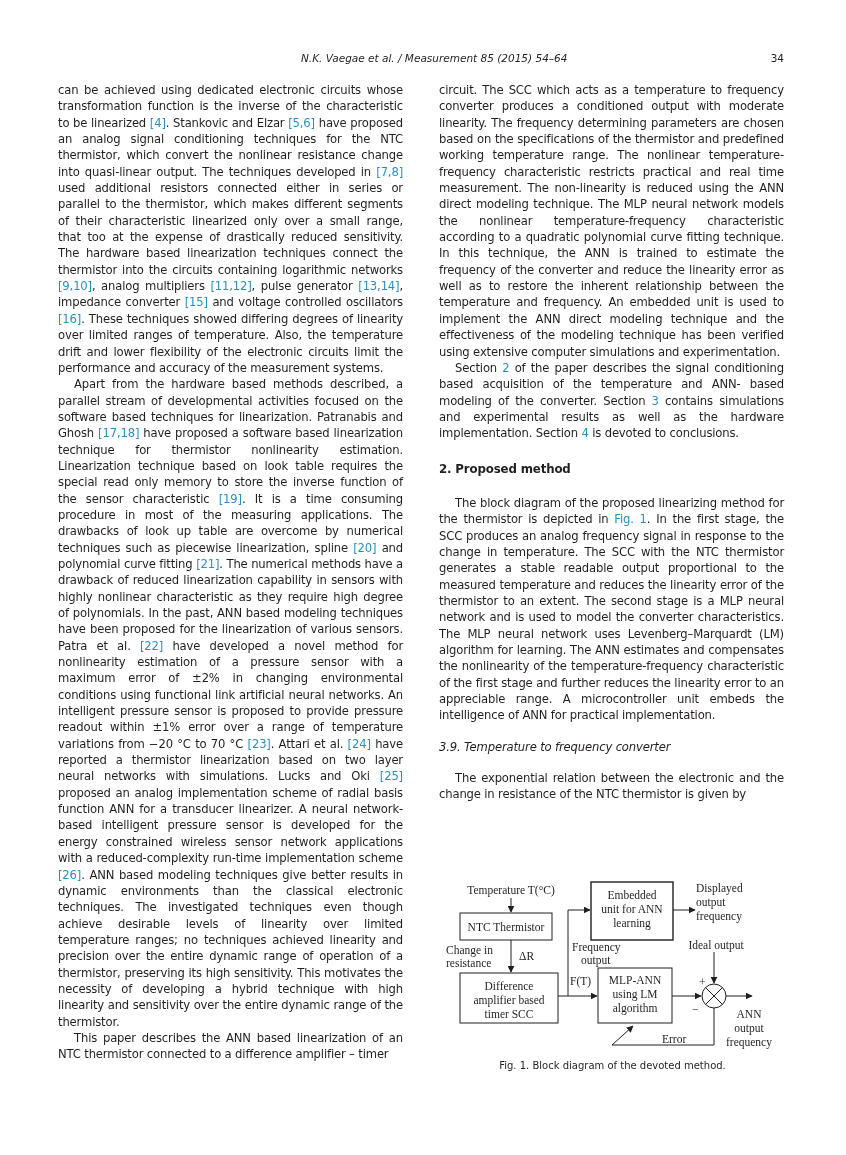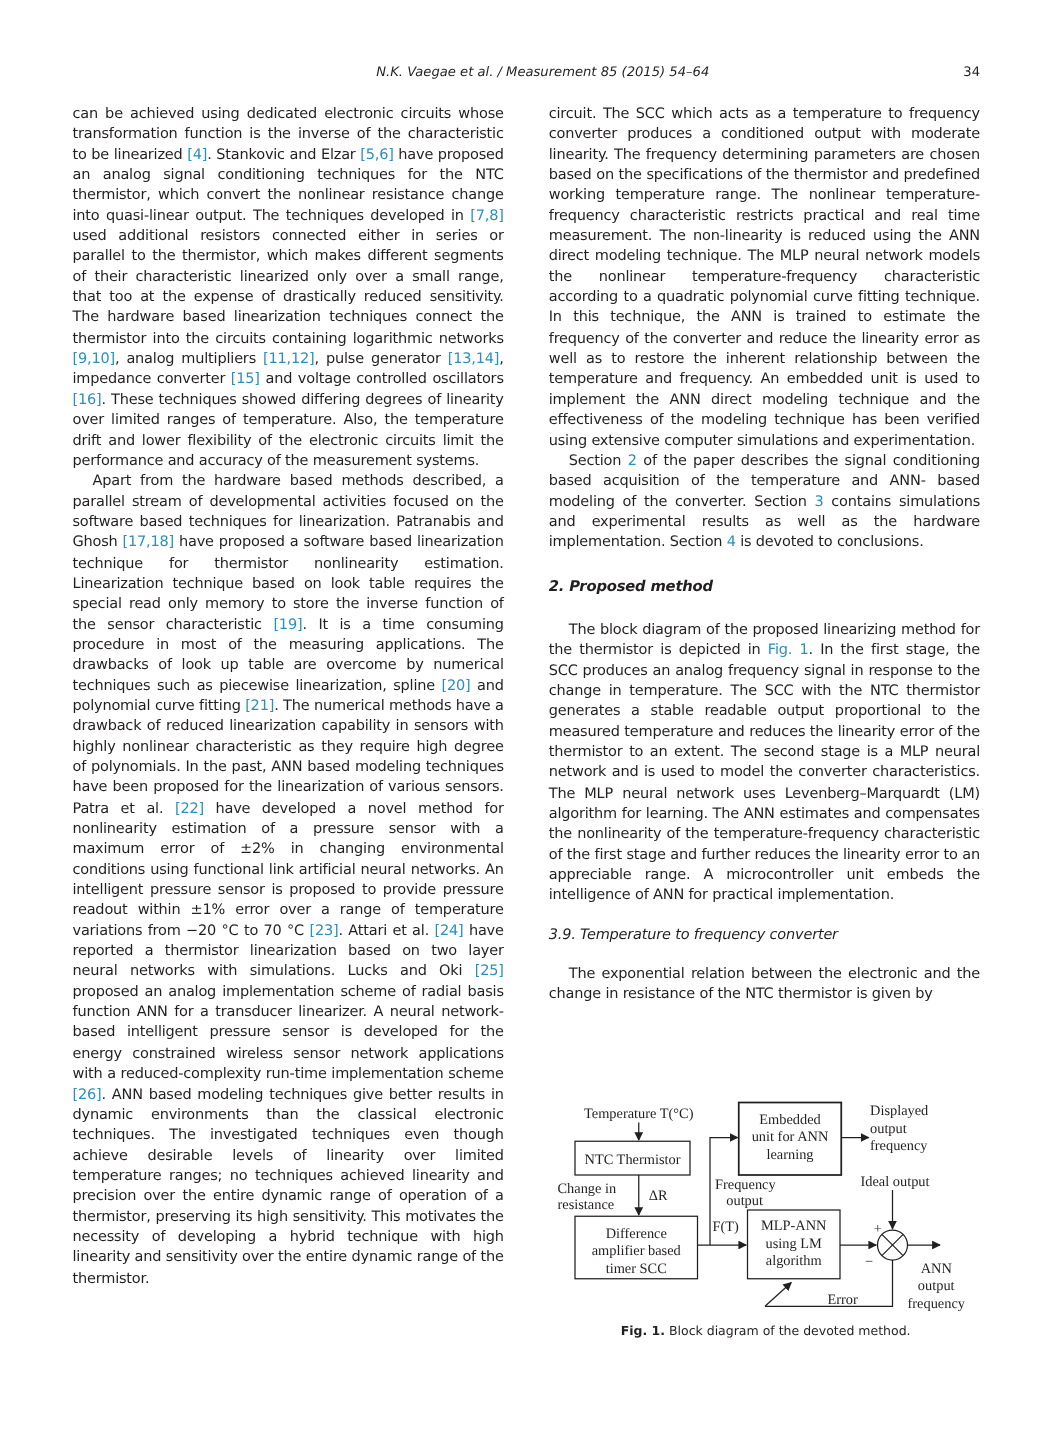--- a/index.html
+++ b/index.html
@@ -8,40 +8,41 @@
   .running-head { position: absolute; top: 52px; left: 0; width: 846px; font-size: 10.5px; }
   .running-head .journal { position: absolute; left: 301px; font-style: italic; }
   .running-head .page { position: absolute; right: 62px; }
   .col { position: absolute; top: 82px; width: 345px; font-size: 11.6px; line-height: 16.35px;
          text-align: justify; hyphens: manual; letter-spacing: -0.15px; }
   .col-left { left: 58px; }
   .col-right { left: 439px; }
   .col p { margin: 0; }
   .col p.indent { text-indent: 16px; }
   .ref { color: #2a8fbf; }
-  .sec-head { font-weight: bold; margin: 19px 0 18px 0 !important; font-size: 11.8px; font-style: italic; }
+  .sec-head { font-weight: bold; margin: 19px 0 18px 0 !important; font-size: 11.8px; }
   .subsec-head { font-style: italic; margin: 15px 0 15px 0 !important; }
   .figure { position: absolute; left: 440px; top: 870px; width: 360px; height: 185px; }
   .figure svg { width: 360px; height: 185px; }
   .fig-text { font-family: "Liberation Serif", serif; font-size: 11.5px; fill: #231f20; }
   .caption { position: absolute; left: 440px; top: 1060px; width: 345px; text-align: center;
              font-size: 10px; }
-  .caption b { font-weight: bold; text-align: right; }
+  .caption b { font-weight: normal; text-align: right; }
 </style>
 </head>
 <body>
 
 <div class="running-head">
   <span class="journal">N.K. Vaegae et al. / Measurement 85 (2015) 54–64</span>
   <span class="page">34</span>
 </div>
 
 <div class="col col-left">
   <p>can be achieved using dedicated electronic circuits whose transformation function is the inverse of the characteristic to be linearized <span class="ref">[4]</span>. Stankovic and Elzar <span class="ref">[5,6]</span> have proposed an analog signal conditioning techniques for the NTC thermistor, which convert the nonlinear resistance change into quasi-linear output. The techniques developed in <span class="ref">[7,8]</span> used additional resistors connected either in series or parallel to the thermistor, which makes different segments of their characteristic linearized only over a small range, that too at the expense of drastically reduced sensitivity. The hardware based linearization techniques connect the thermistor into the circuits containing logarithmic networks <span class="ref">[9,10]</span>, analog multipliers <span class="ref">[11,12]</span>, pulse generator <span class="ref">[13,14]</span>, impedance converter <span class="ref">[15]</span> and voltage controlled oscillators <span class="ref">[16]</span>. These techniques showed differing degrees of linearity over limited ranges of temperature. Also, the temperature drift and lower flexibility of the electronic circuits limit the performance and accuracy of the measurement systems.</p>
   <p class="indent">Apart from the hardware based methods described, a parallel stream of developmental activities focused on the software based techniques for linearization. Patranabis and Ghosh <span class="ref">[17,18]</span> have proposed a software based linearization technique for thermistor nonlinearity estimation. Linearization technique based on look table requires the special read only memory to store the inverse function of the sensor characteristic <span class="ref">[19]</span>. It is a time consuming procedure in most of the measuring applications. The drawbacks of look up table are overcome by numerical techniques such as piecewise linearization, spline <span class="ref">[20]</span> and polynomial curve fitting <span class="ref">[21]</span>. The numerical methods have a drawback of reduced linearization capability in sensors with highly nonlinear characteristic as they require high degree of polynomials. In the past, ANN based modeling techniques have been proposed for the linearization of various sensors. Patra et al. <span class="ref">[22]</span> have developed a novel method for nonlinearity estimation of a pressure sensor with a maximum error of ±2% in changing environmental conditions using functional link artificial neural networks. An intelligent pressure sensor is proposed to provide pressure readout within ±1% error over a range of temperature variations from −20 °C to 70 °C <span class="ref">[23]</span>. Attari et al. <span class="ref">[24]</span> have reported a thermistor linearization based on two layer neural networks with simulations. Lucks and Oki <span class="ref">[25]</span> proposed an analog implementation scheme of radial basis function ANN for a transducer linearizer. A neural network-based intelligent pressure sensor is developed for the energy constrained wireless sensor network applications with a reduced-complexity run-time implementation scheme <span class="ref">[26]</span>. ANN based modeling techniques give better results in dynamic environments than the classical electronic techniques. The investigated techniques even though achieve desirable levels of linearity over limited temperature ranges; no techniques achieved linearity and precision over the entire dynamic range of operation of a thermistor, preserving its high sensitivity. This motivates the necessity of developing a hybrid technique with high linearity and sensitivity over the entire dynamic range of the thermistor.</p>
+  <p class="indent">This paper describes the ANN based linearization of an NTC thermistor connected to a difference amplifier – timer</p>
 </div>
 
 <div class="col col-right">
   <p>circuit. The SCC which acts as a temperature to frequency converter produces a conditioned output with moderate linearity. The frequency determining parameters are chosen based on the specifications of the thermistor and predefined working temperature range. The nonlinear temperature-frequency characteristic restricts practical and real time measurement. The non-linearity is reduced using the ANN direct modeling technique. The MLP neural network models the nonlinear temperature-frequency characteristic according to a quadratic polynomial curve fitting technique. In this technique, the ANN is trained to estimate the frequency of the converter and reduce the linearity error as well as to restore the inherent relationship between the temperature and frequency. An embedded unit is used to implement the ANN direct modeling technique and the effectiveness of the modeling technique has been verified using extensive computer simulations and experimentation.</p>
   <p class="indent">Section <span class="ref">2</span> of the paper describes the signal conditioning based acquisition of the temperature and ANN- based modeling of the converter. Section <span class="ref">3</span> contains simulations and experimental results as well as the hardware implementation. Section <span class="ref">4</span> is devoted to conclusions.</p>
   <p class="sec-head">2. Proposed method</p>
   <p class="indent">The block diagram of the proposed linearizing method for the thermistor is depicted in <span class="ref">Fig. 1</span>. In the first stage, the SCC produces an analog frequency signal in response to the change in temperature. The SCC with the NTC thermistor generates a stable readable output proportional to the measured temperature and reduces the linearity error of the thermistor to an extent. The second stage is a MLP neural network and is used to model the converter characteristics. The MLP neural network uses Levenberg–Marquardt (LM) algorithm for learning. The ANN estimates and compensates the nonlinearity of the temperature-frequency characteristic of the first stage and further reduces the linearity error to an appreciable range. A microcontroller unit embeds the intelligence of ANN for practical implementation.</p>
   <p class="subsec-head">3.9. Temperature to frequency converter</p>
   <p class="indent">The exponential relation between the electronic and the change in resistance of the NTC thermistor is given by</p>
 </div>

